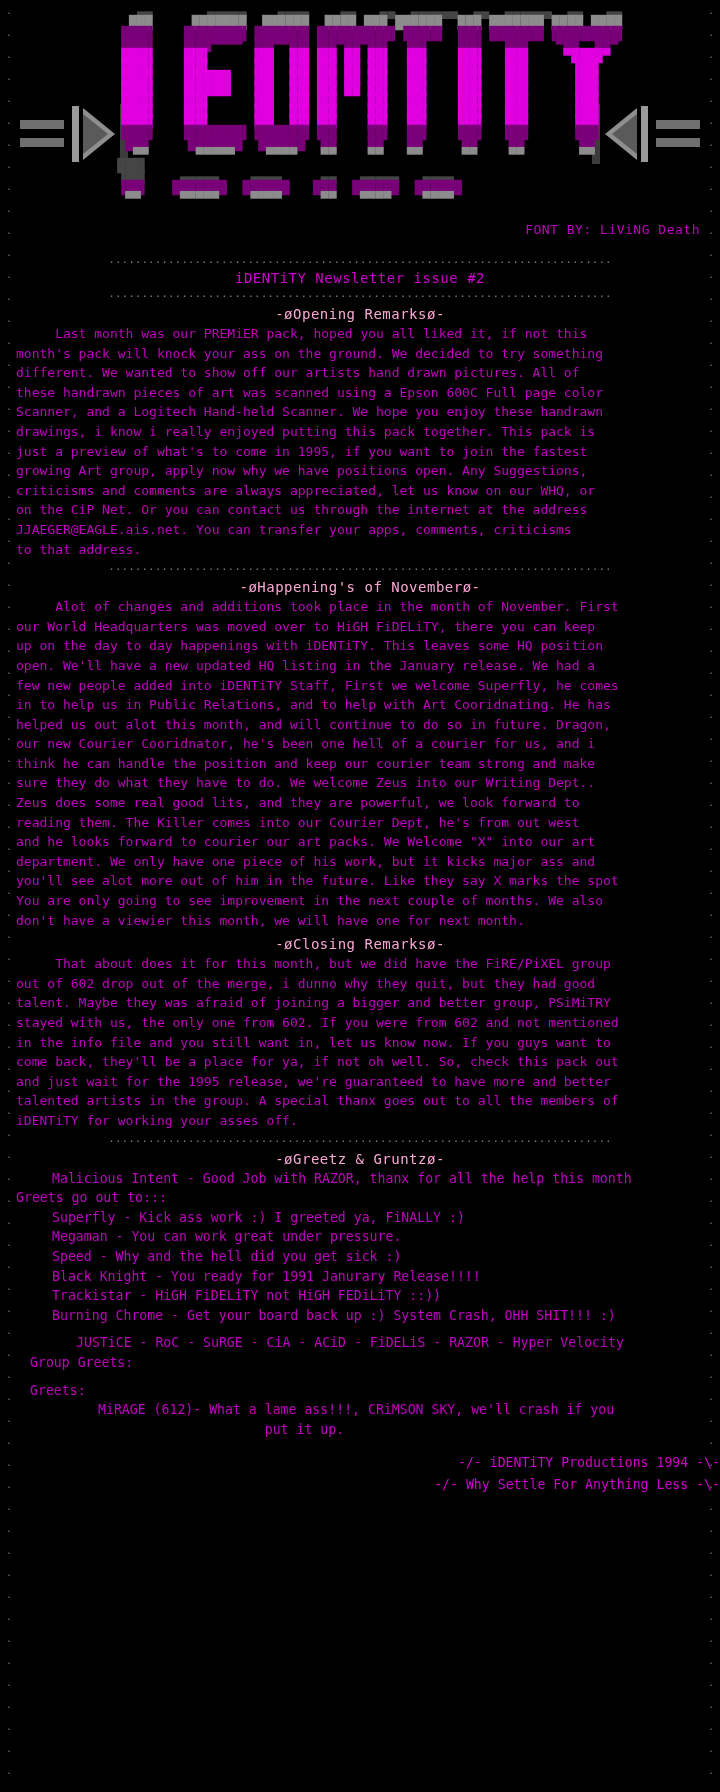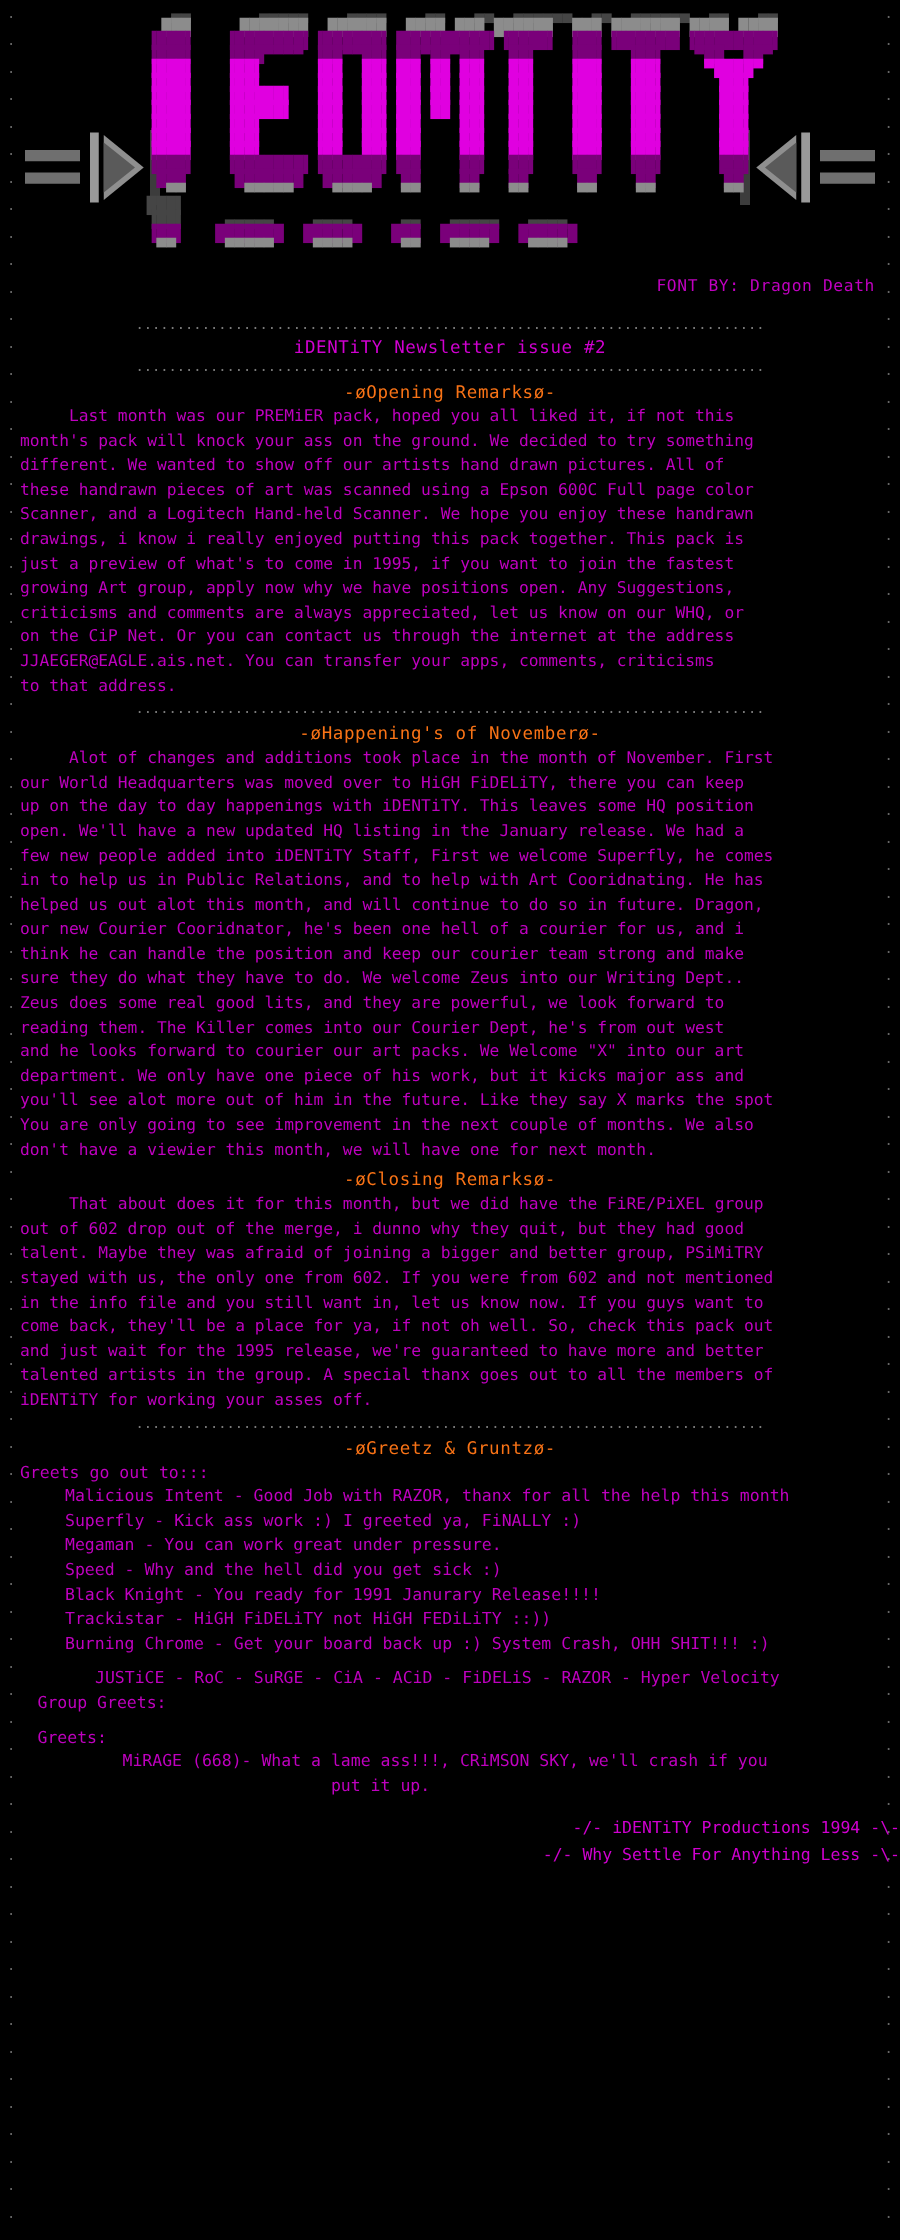--- a/index.html
+++ b/index.html
@@ -93,21 +93,21 @@
   .issue-title {
     text-align: center;
     color: #d000d0;
     font-size: 14px;
     letter-spacing: .5px;
     margin: 4px 0 2px 0;
   }
 
   .section-head {
     text-align: center;
-    color: #f97316;
+    color: #f9a8d4;
     font-size: 14px;
     margin: 6px 0 2px 0;
     letter-spacing: .5px;
   }
 
   .body-text {
     color: #bf00bf;
     font-size: 13px;
     line-height: 19.6px;
     white-space: pre-wrap;
@@ -336,21 +336,21 @@
    ▐███▌   ▐██▌     ▐██  ██▌▐██    ██▌  ██▌   ▐██▌  ▐██▌     ▐██▌   
    ▐███▌   ▐██▌     ▐██  ██▌▐██    ██▌  ██▌   ▐██▌  ▐██▌     ▐██▌   
 <span class="sh">   ▐███▌   ▐███████▌▐██████▌▐██    ██▌  ██▌   ▐██▌  ▐██▌     ▐██▌   </span>
 <span class="sh">    ███     ███████  ██████  ██    ██   ██     ██    ██       ██    </span>
 <span class="gr">     ▀▀      ▀▀▀▀▀    ▀▀▀▀   ▀▀    ▀▀   ▀▀     ▀▀    ▀▀       ▀▀    </span>
 <span class="dk">   ███▌                                                             </span>
 <span class="dk">   ▐██▌    ▄▄▄▄▄    ▄▄▄▄     ▄▄   ▄▄▄▄▄   ▄▄▄▄                      </span>
 <span class="sh">   ▐██▌   ███████  ██████   ███  ██████  ██████                     </span>
 <span class="gr">    ▀▀     ▀▀▀▀▀    ▀▀▀▀     ▀▀   ▀▀▀▀    ▀▀▀▀                      </span></div>
 
-    <div class="fontby">FONT BY: Dragon Death</div>
+    <div class="fontby">FONT BY: LiViNG Death</div>
   </div>
 
   <div class="divider">............................................................................</div>
 
   <div class="issue-title">iDENTiTY Newsletter issue #2</div>
 
   <div class="divider">............................................................................</div>
 
   <div class="section-head">-øOpening Remarksø-</div>
   <div class="body-text">     Last month was our PREMiER pack, hoped you all liked it, if not this
@@ -395,36 +395,36 @@
 in the info file and you still want in, let us know now. If you guys want to
 come back, they'll be a place for ya, if not oh well. So, check this pack out
 and just wait for the 1995 release, we're guaranteed to have more and better
 talented artists in the group. A special thanx goes out to all the members of
 iDENTiTY for working your asses off.</div>
 
   <div class="divider">............................................................................</div>
 
   <div class="section-head">-øGreetz &amp; Gruntzø-</div>
 
+  <div class="greets-block" style="padding-left:36px">Malicious Intent - Good Job with RAZOR, thanx for all the help this month</div>
   <div class="greets-block">Greets go out to:::</div>
-  <div class="greets-block" style="padding-left:36px">Malicious Intent - Good Job with RAZOR, thanx for all the help this month</div>
   <div class="greets-block" style="padding-left:36px">Superfly - Kick ass work :) I greeted ya, FiNALLY :)</div>
   <div class="greets-block" style="padding-left:36px">Megaman - You can work great under pressure.</div>
   <div class="greets-block" style="padding-left:36px">Speed - Why and the hell did you get sick :)</div>
   <div class="greets-block" style="padding-left:36px">Black Knight - You ready for 1991 Janurary Release!!!!</div>
   <div class="greets-block" style="padding-left:36px">Trackistar - HiGH FiDELiTY not HiGH FEDiLiTY ::))</div>
   <div class="greets-block" style="padding-left:36px">Burning Chrome - Get your board back up :) System Crash, OHH SHIT!!! :)</div>
 
   <div class="spacer-8"></div>
   <div class="greets-block" style="padding-left:60px">JUSTiCE - RoC - SuRGE - CiA - ACiD - FiDELiS - RAZOR - Hyper Velocity</div>
   <div class="greets-block" style="padding-left:14px">Group Greets:</div>
 
   <div class="spacer-8"></div>
   <div class="greets-block" style="padding-left:14px">Greets:</div>
-  <div class="greets-block" style="padding-left:82px">MiRAGE (668)- What a lame ass!!!, CRiMSON SKY, we'll crash if you</div>
+  <div class="greets-block" style="padding-left:82px">MiRAGE (612)- What a lame ass!!!, CRiMSON SKY, we'll crash if you</div>
   <div class="greets-block" style="padding-left:82px">                     put it up.</div>
   <div class="spacer-8"></div>
 
   <div class="spacer-4"></div>
 
   <div class="footer">-/- iDENTiTY Productions 1994 -\-</div>
   <div class="footer">-/- Why Settle For Anything Less -\-</div>
 
 </div>
 

